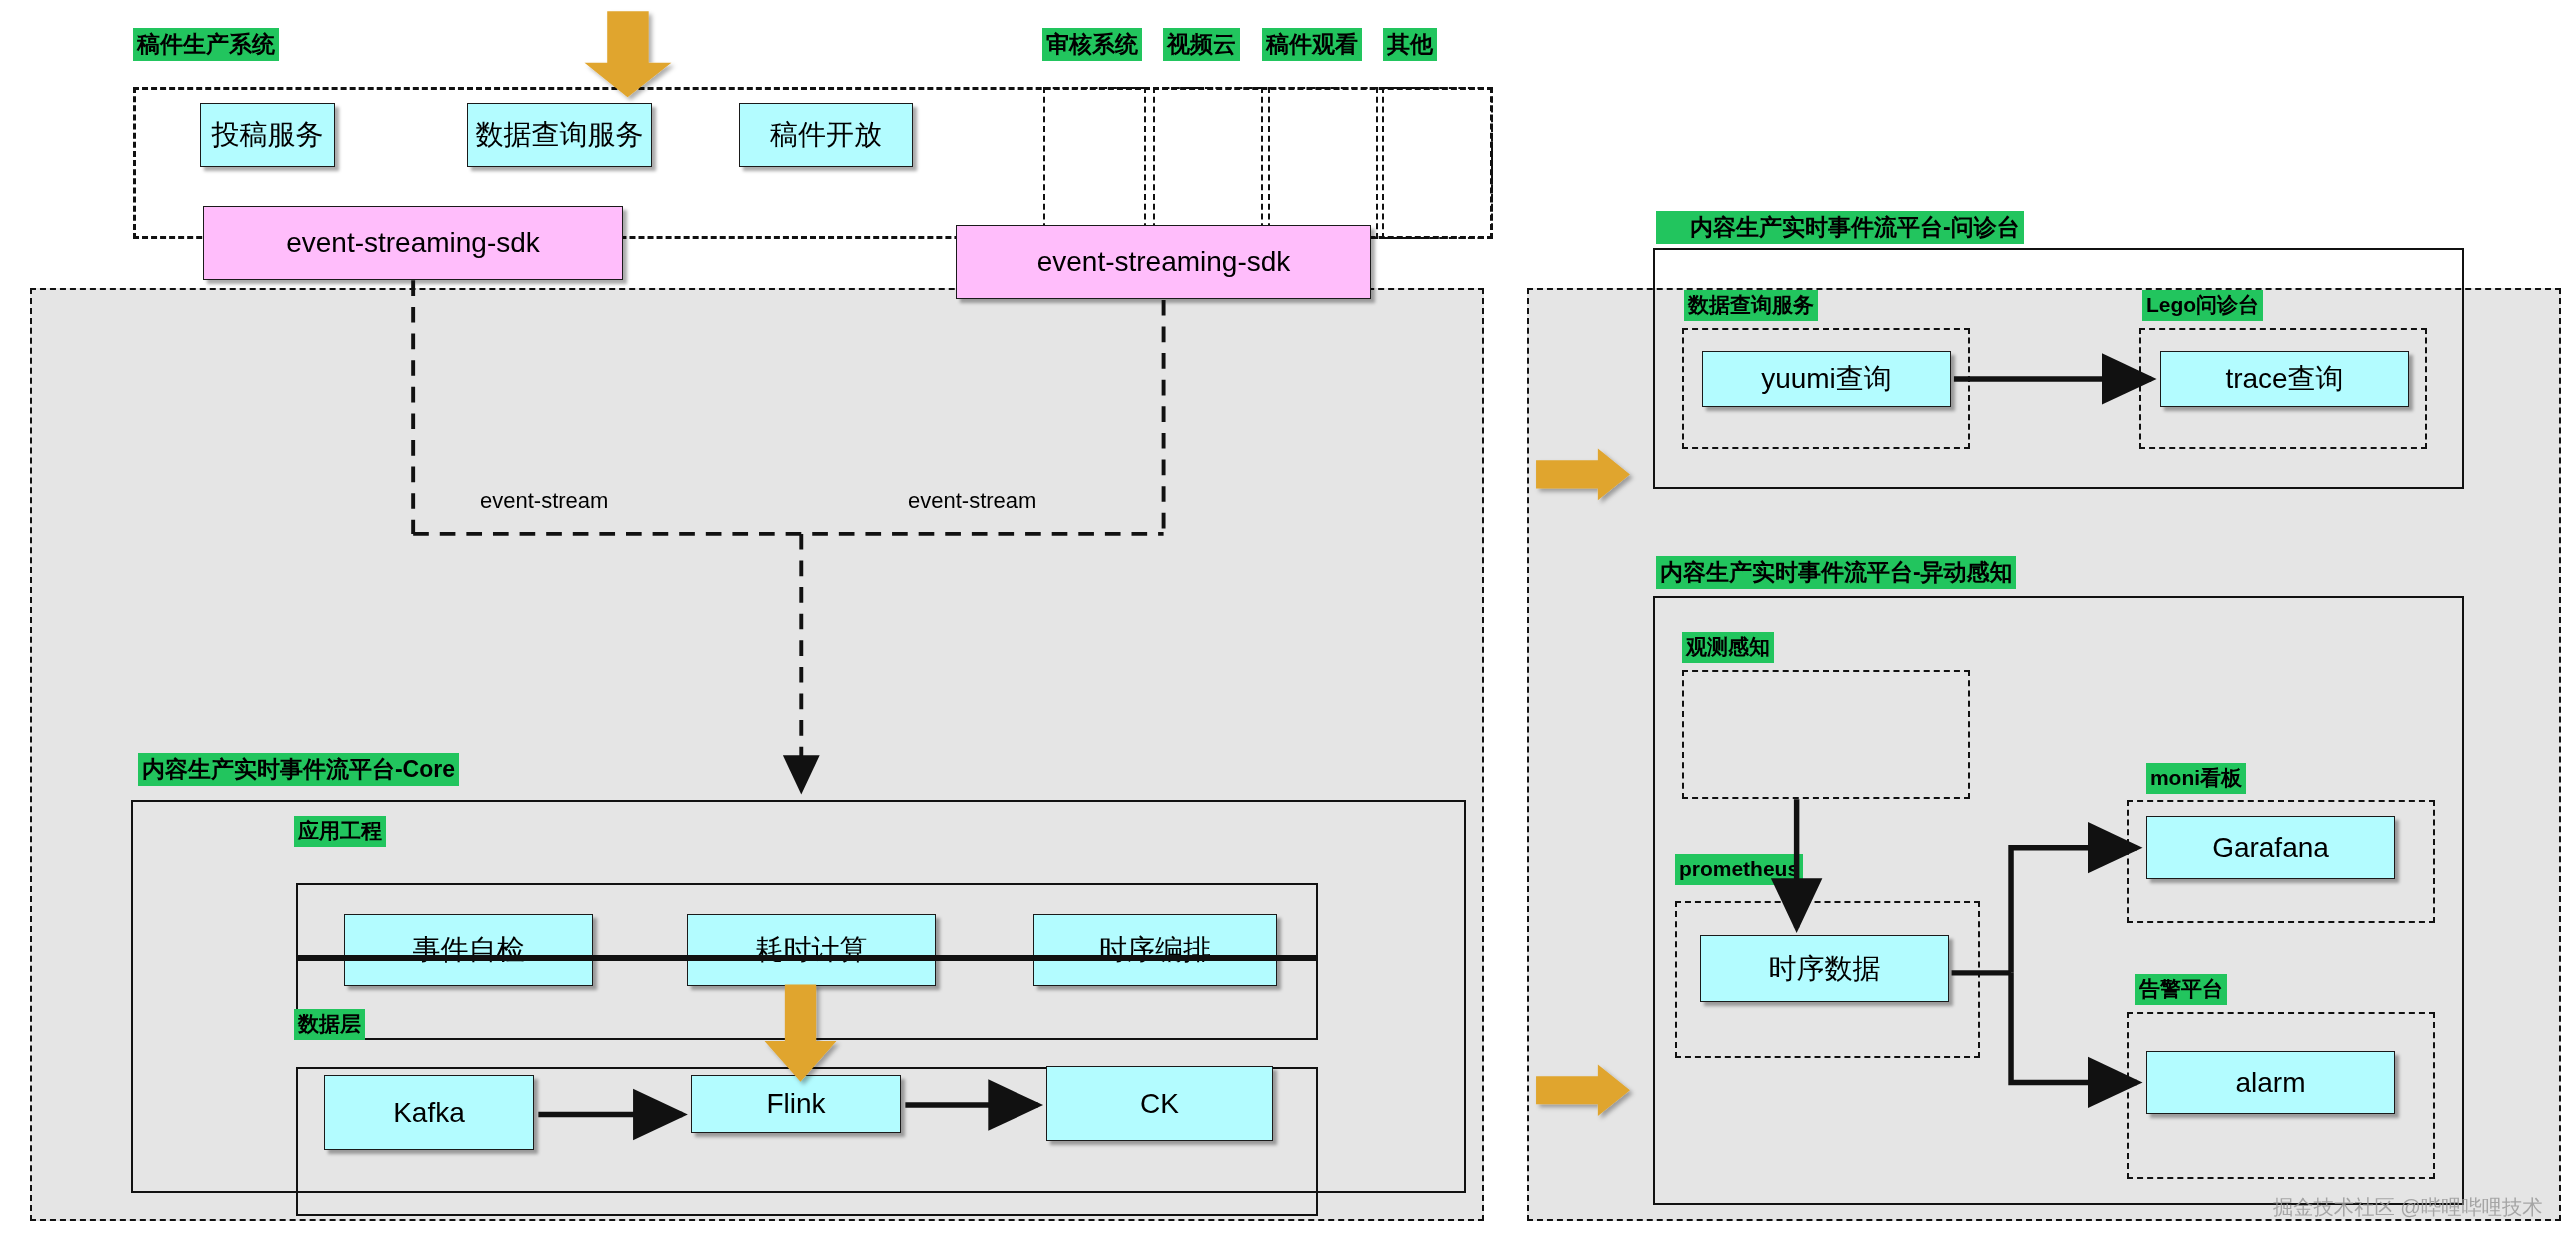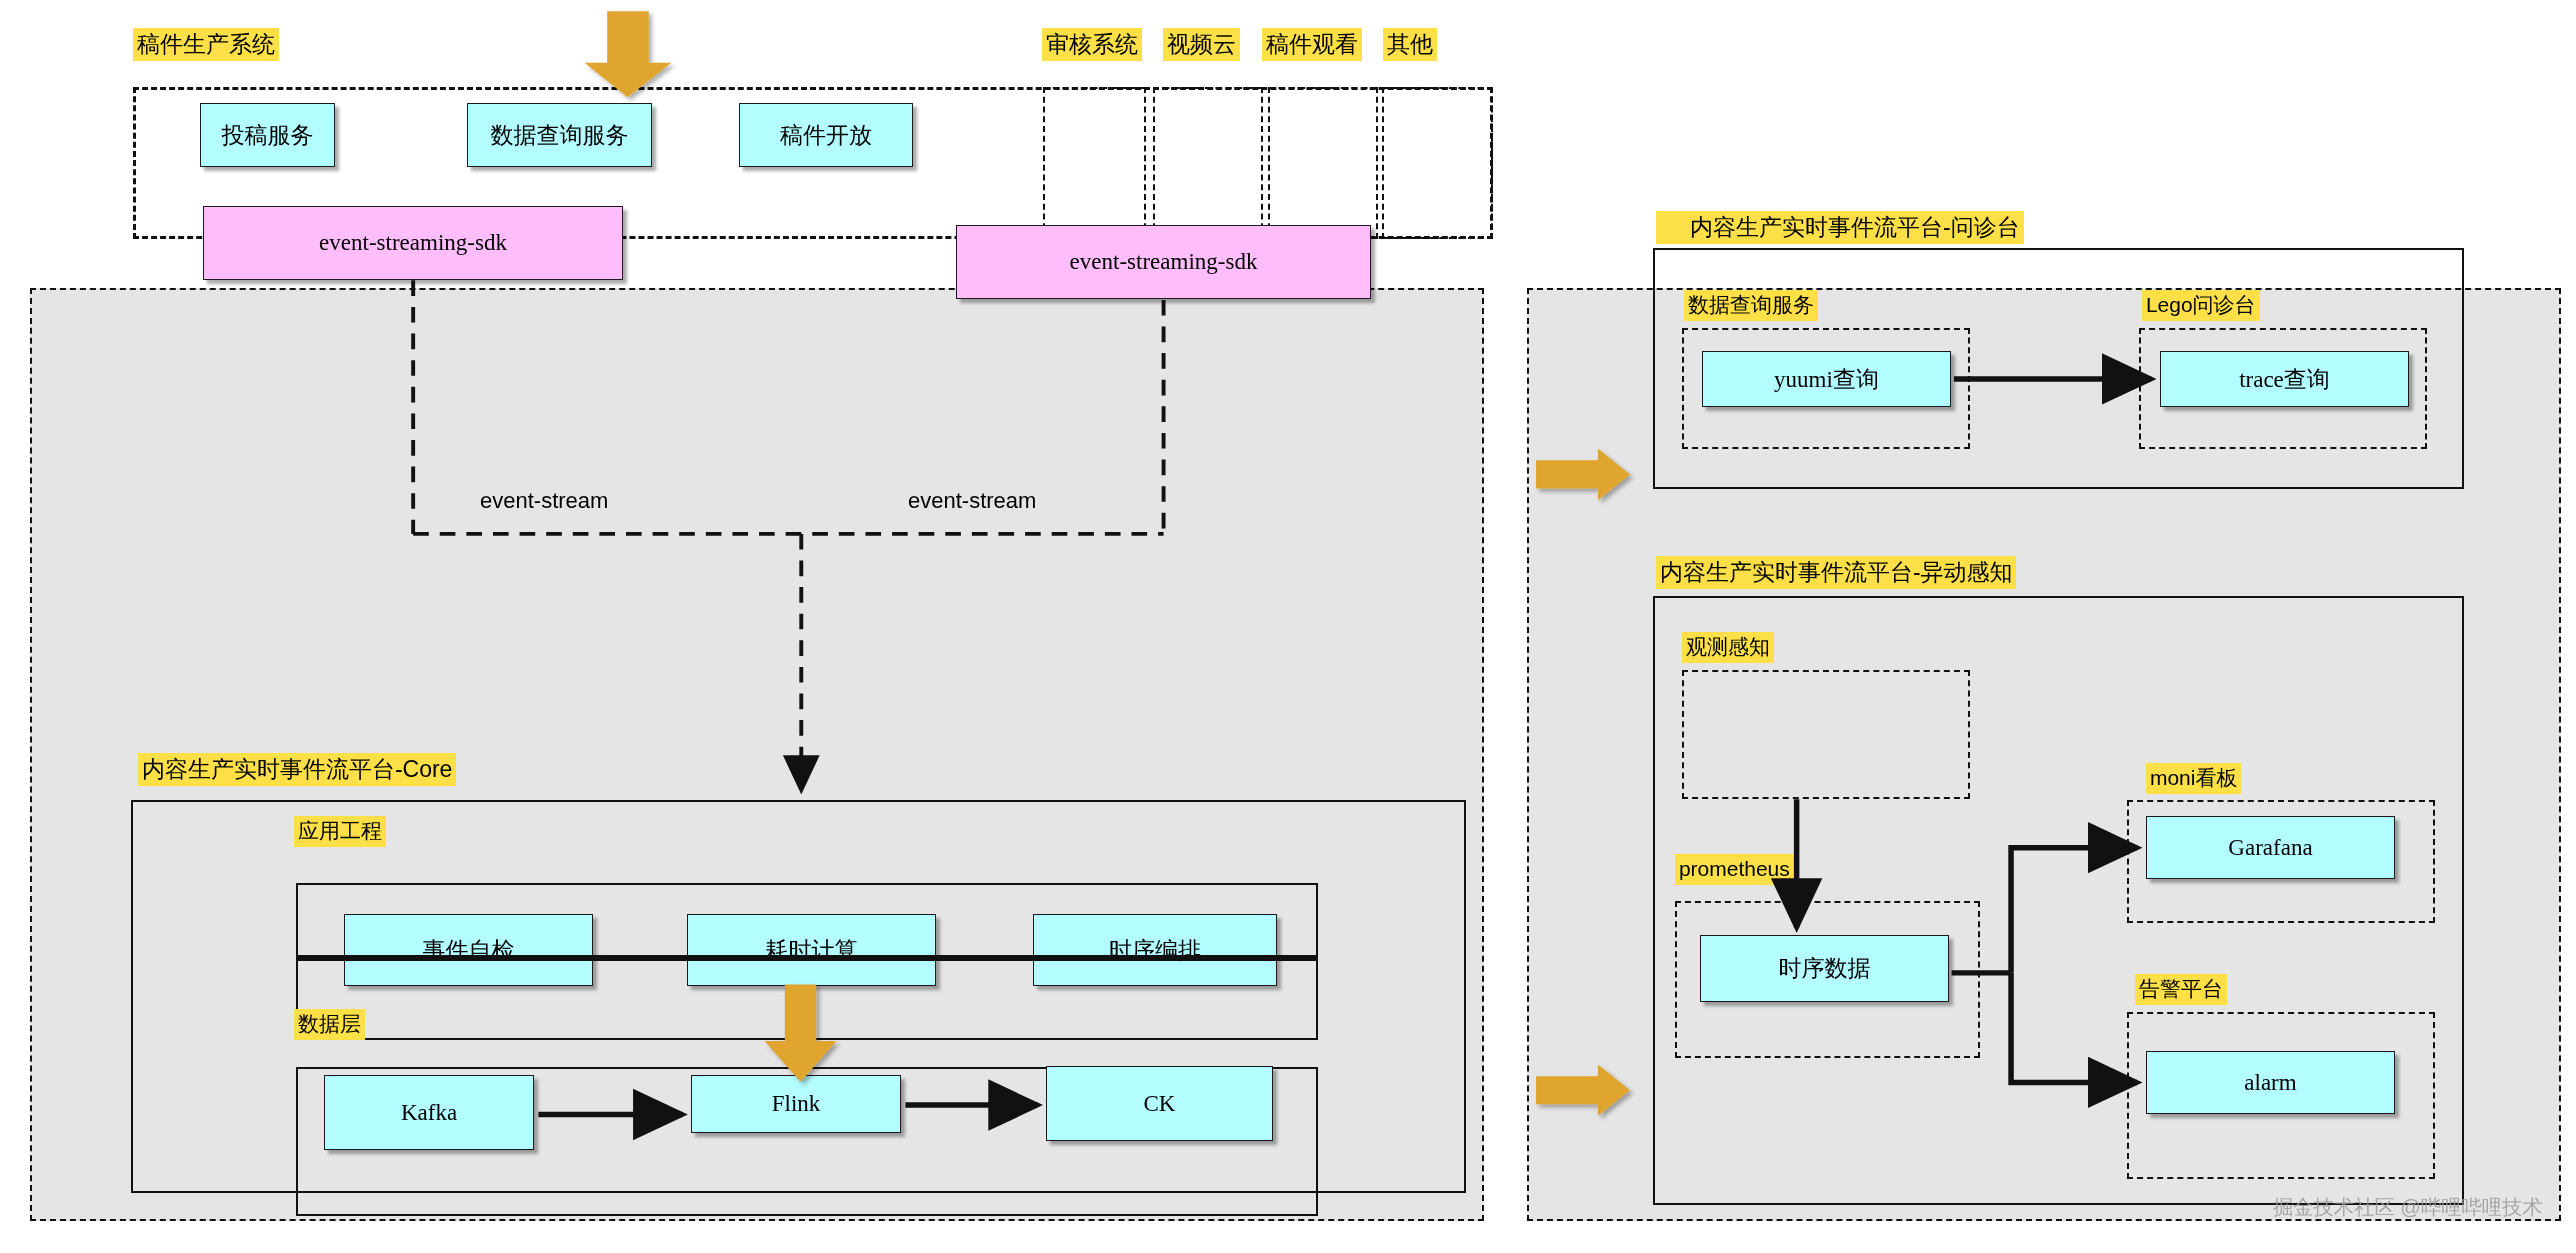--- a/index.html
+++ b/index.html
@@ -13,28 +13,28 @@
   .grey-region{background:#e5e5e5;border:2.3px dashed #111;}
 
   
   .dash-box{border:3.1px dashed #111;background:transparent;}
   .dash-box-thin{border:2.3px dashed #111;background:transparent;}
 
   
   .solid-box{border:2.3px solid #111;background:transparent;}
 
   
-  .glabel{background:#fde047;color:#000;font-size:21px;line-height:1.25;
-          padding:2.3px 3.9px;white-space:nowrap;font-weight:400;}
+  .glabel{background:#22c55e;color:#000;font-size:21px;line-height:1.25;
+          padding:2.3px 3.9px;white-space:nowrap;font-weight:700;}
   .glabel.big{font-size:23px;}
 
   
   .node{display:flex;align-items:center;justify-content:center;
         border:1.6px solid #1a1a1a;box-shadow:3.9px 3.9px 3.1px rgba(0,0,0,.33);
-        font-size:23px;color:#000;text-align:center;white-space:nowrap;font-family:Liberation Serif, serif;}
+        font-size:28px;color:#000;text-align:center;white-space:nowrap;}
   .node.cyan{background:#b3fcff;}
   .node.pink{background:#ffbdfb;}
 
   
   .ptext{font-size:22px;color:#000;white-space:nowrap;}
 
   
   .ovl{position:absolute;left:0;top:0;width:2576px;height:1254px;pointer-events:none;}
 
   .wmark{font-size:20.3px;color:#9a9a9a;white-space:nowrap;opacity:.85;}

